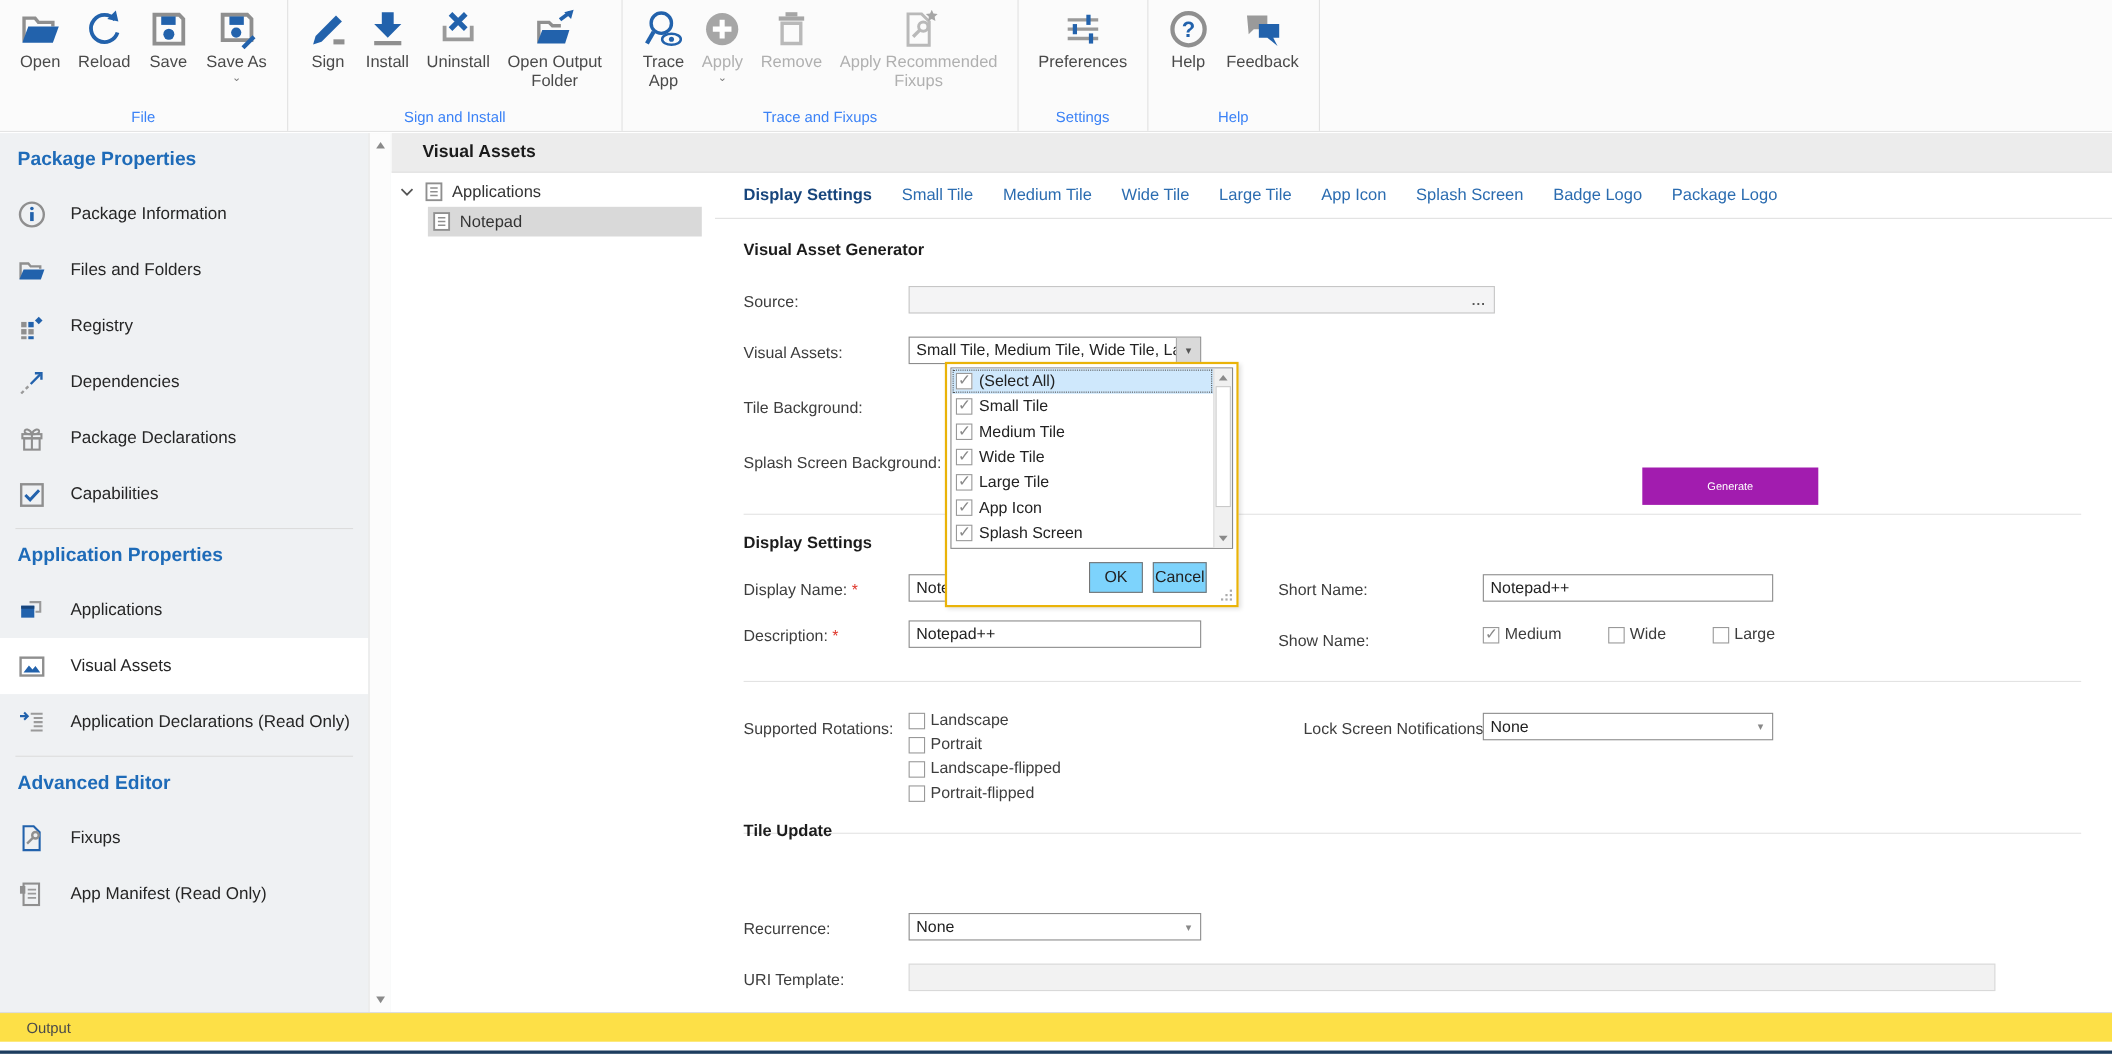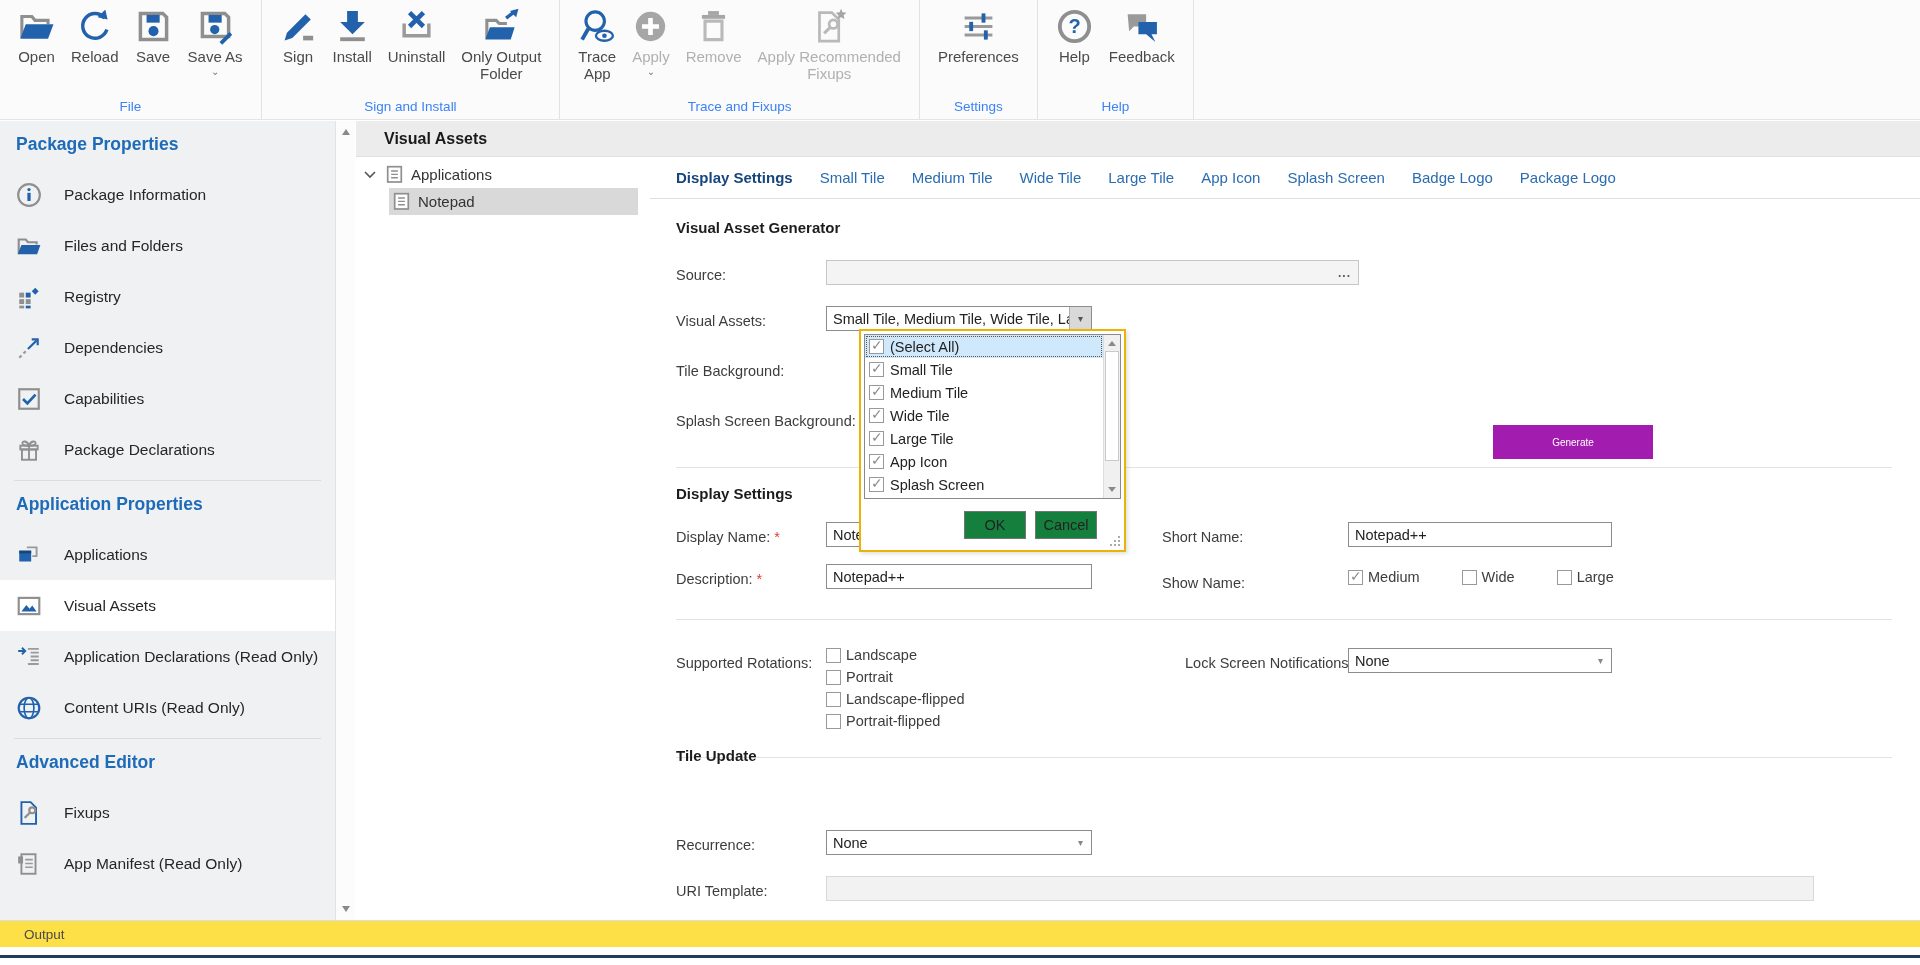--- a/index.html
+++ b/index.html
@@ -79,21 +79,21 @@
   .plist { margin:3px; border:1px solid #8a8a8a; position:relative; padding-right:17px; height:165px; overflow:hidden; }
   .prow { display:flex; align-items:center; gap:6px; height:23px; padding-left:4px; font-size:14.5px; color:#222; }
   .prow.hl { background:#cfe8fc; outline:1px dotted #555; outline-offset:-2px; }
   .pscroll { position:absolute; right:0; top:0; bottom:0; width:17px; background:#f0f0f0; border-left:1px solid #dcdcdc; }
   .ps-arrow { position:absolute; left:50%; transform:translateX(-50%); width:0; height:0;
     border-left:4px solid transparent; border-right:4px solid transparent; }
   .ps-arrow.up { top:6px; border-bottom:5px solid #8a8a8a; }
   .ps-arrow.down { bottom:6px; border-top:5px solid #8a8a8a; }
   .ps-thumb { position:absolute; left:1px; right:1px; top:16px; height:110px; background:#fff; border:1px solid #c9c9c9; }
   .pbuttons { display:flex; justify-content:flex-end; gap:9px; padding:9px 27px 11px 0; position:relative; }
-  .pbtn { width:62px; height:28px; background:#15803d; border:1px solid #757575;
+  .pbtn { width:49px; height:28px; background:#7dd3fc; border:1px solid #757575;
     font-family:"Liberation Sans",sans-serif; font-size:14.5px; color:#222; cursor:default; }
   .grip { position:absolute; right:2px; bottom:2px; width:14px; height:14px; }
   .grip::after { content:""; position:absolute; left:0; top:0; width:2px; height:2px; background:transparent;
     box-shadow:10px 2px #ababab, 10px 6px #ababab, 10px 10px #ababab, 6px 6px #ababab, 6px 10px #ababab, 2px 10px #ababab; }
 
   
   .statusbar { position:absolute; left:0; right:0; bottom:18px; height:27px; background:#fde047;
     border-top:1px solid #ddd; display:flex; align-items:center; padding-left:24px; font-size:13.5px; color:#4a4a4a; }
   .bottom-strip { position:absolute; left:0; right:0; bottom:7px; height:3px; background:#1d3d5f; }
 </style>
@@ -161,21 +161,21 @@
             </svg></span>
           <span class="rlabel">Uninstall</span>
         </div>
         <div class="rbtn">
           <span class="ricon"><svg viewBox="0 0 48 48">
               <path d="M5 40 V16 h12 l4 4 h10" fill="none" stroke="#8f8f8f" stroke-width="4"></path>
               <path d="M3 41 L9 25 h32 L36 41 Z" fill="#2262ac"></path>
               <path d="M30 13 L42 4" stroke="#2262ac" stroke-width="4.5"></path>
               <path d="M46 1 l-3 11 -8 -8 z" fill="#2262ac"></path>
             </svg></span>
-          <span class="rlabel">Only Output
+          <span class="rlabel">Open Output
 Folder</span>
         </div>
       </div>
       <div class="rgroup-label">Sign and Install</div>
     </div>
     <div class="rgroup">
       <div class="rbuttons">
         <div class="rbtn">
           <span class="ricon"><svg viewBox="0 0 48 48" fill="none">
               <circle cx="21" cy="17" r="12" stroke="#2262ac" stroke-width="4"></circle>
@@ -290,35 +290,35 @@
       </div>
       <div class="sb-item">
         <span class="si"><svg viewBox="0 0 48 48" fill="none">
             <path d="M6 42 L19 29" stroke="#9a9a9a" stroke-width="4" stroke-dasharray="6 5"></path>
             <path d="M22 26 L38 10" stroke="#2262ac" stroke-width="4"></path>
             <path d="M29 8 h11 v11" stroke="#2262ac" stroke-width="4"></path>
           </svg></span>
         <span>Dependencies</span>
       </div>
       <div class="sb-item">
-        <span class="si"><svg viewBox="0 0 48 48">
-            <rect x="6" y="6" width="36" height="36" fill="none" stroke="#8f8f8f" stroke-width="4"></rect>
-            <path d="M13 24 l8 8 L36 16" fill="none" stroke="#2262ac" stroke-width="5"></path>
-          </svg></span>
-        <span>Capabilities</span>
-      </div>
-      <div class="sb-item">
         <span class="si"><svg viewBox="0 0 48 48" fill="none" stroke="#8f8f8f" stroke-width="3.5">
             <rect x="8" y="16" width="32" height="7"></rect>
             <rect x="11" y="23" width="26" height="19"></rect>
             <path d="M24 16 v26"></path>
             <path d="M24 16 c-3 -9 -13 -10 -12 -4 1 5 8 4 12 4 4 0 11 1 12 -4 1 -6 -9 -5 -12 4"></path>
           </svg></span>
         <span>Package Declarations</span>
       </div>
+      <div class="sb-item">
+        <span class="si"><svg viewBox="0 0 48 48">
+            <rect x="6" y="6" width="36" height="36" fill="none" stroke="#8f8f8f" stroke-width="4"></rect>
+            <path d="M13 24 l8 8 L36 16" fill="none" stroke="#2262ac" stroke-width="5"></path>
+          </svg></span>
+        <span>Capabilities</span>
+      </div>
       <div class="sb-divider"></div>
       <div class="sb-heading">Application Properties</div>
       <div class="sb-item">
         <span class="si"><svg viewBox="0 0 48 48">
             <path d="M20 10 h18 v16 h-8" fill="none" stroke="#9a9a9a" stroke-width="3.5"></path>
             <rect x="6" y="16" width="22" height="20" fill="#2262ac"></rect>
             <rect x="6" y="16" width="22" height="5" fill="#17457c"></rect>
           </svg></span>
         <span>Applications</span>
       </div>
@@ -330,28 +330,20 @@
         <span>Visual Assets</span>
       </div>
       <div class="sb-item">
         <span class="si"><svg viewBox="0 0 48 48" fill="none">
             <path d="M4 13 h12 M11 7 l6 6 -6 6" stroke="#2262ac" stroke-width="3.5"></path>
             <g stroke="#9a9a9a" stroke-width="3.5">
               <path d="M22 9 h20 M27 16 h15 M27 23 h15 M27 30 h15 M22 37 h20"></path>
             </g>
           </svg></span>
         <span>Application Declarations (Read Only)</span>
-      </div>
-      <div class="sb-item">
-        <span class="si"><svg viewBox="0 0 48 48" fill="none" stroke="#2262ac">
-            <circle cx="24" cy="24" r="19" stroke-width="4"></circle>
-            <ellipse cx="24" cy="24" rx="9" ry="19" stroke-width="3"></ellipse>
-            <path d="M6 17 h36 M6 31 h36" stroke-width="3"></path>
-          </svg></span>
-        <span>Content URIs (Read Only)</span>
       </div>
       <div class="sb-divider"></div>
       <div class="sb-heading">Advanced Editor</div>
       <div class="sb-item">
         <span class="si"><svg viewBox="0 0 48 48" fill="none">
             <path d="M10 4 h17 l10 10 v30 H10 Z" stroke="#2262ac" stroke-width="3.5"></path>
             <path d="M16 33 l10 -10" stroke="#8f8f8f" stroke-width="4"></path>
             <circle cx="30" cy="19" r="5.5" stroke="#8f8f8f" stroke-width="4"></circle>
           </svg></span>
         <span>Fixups</span>

